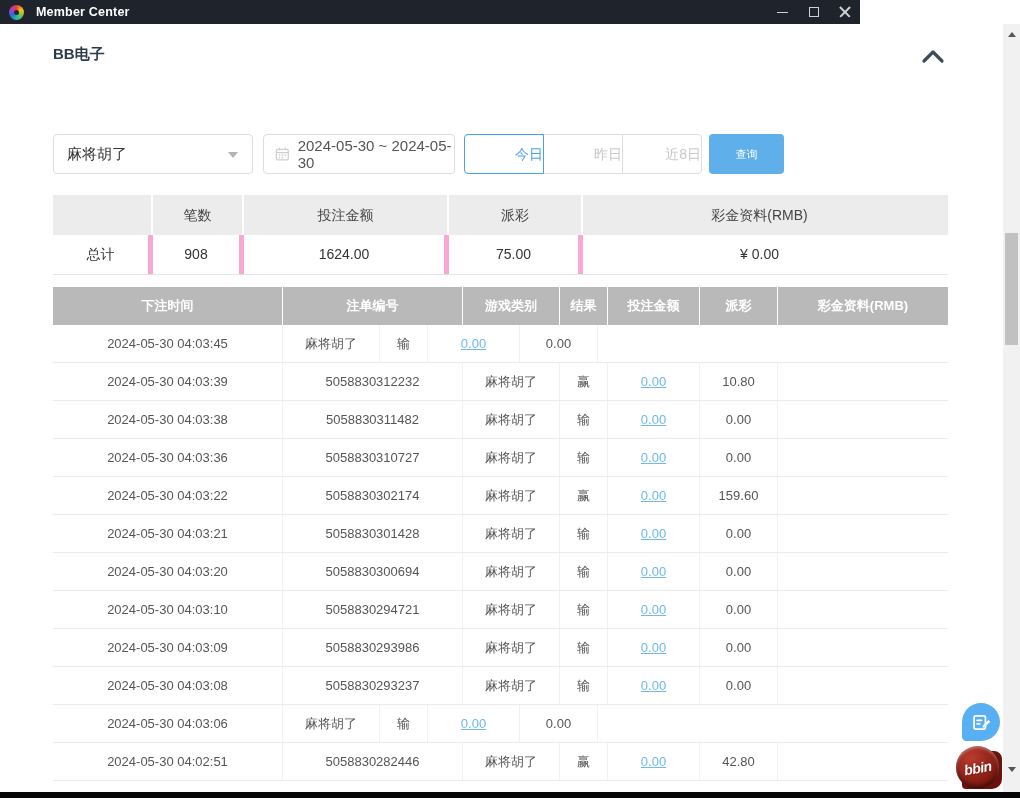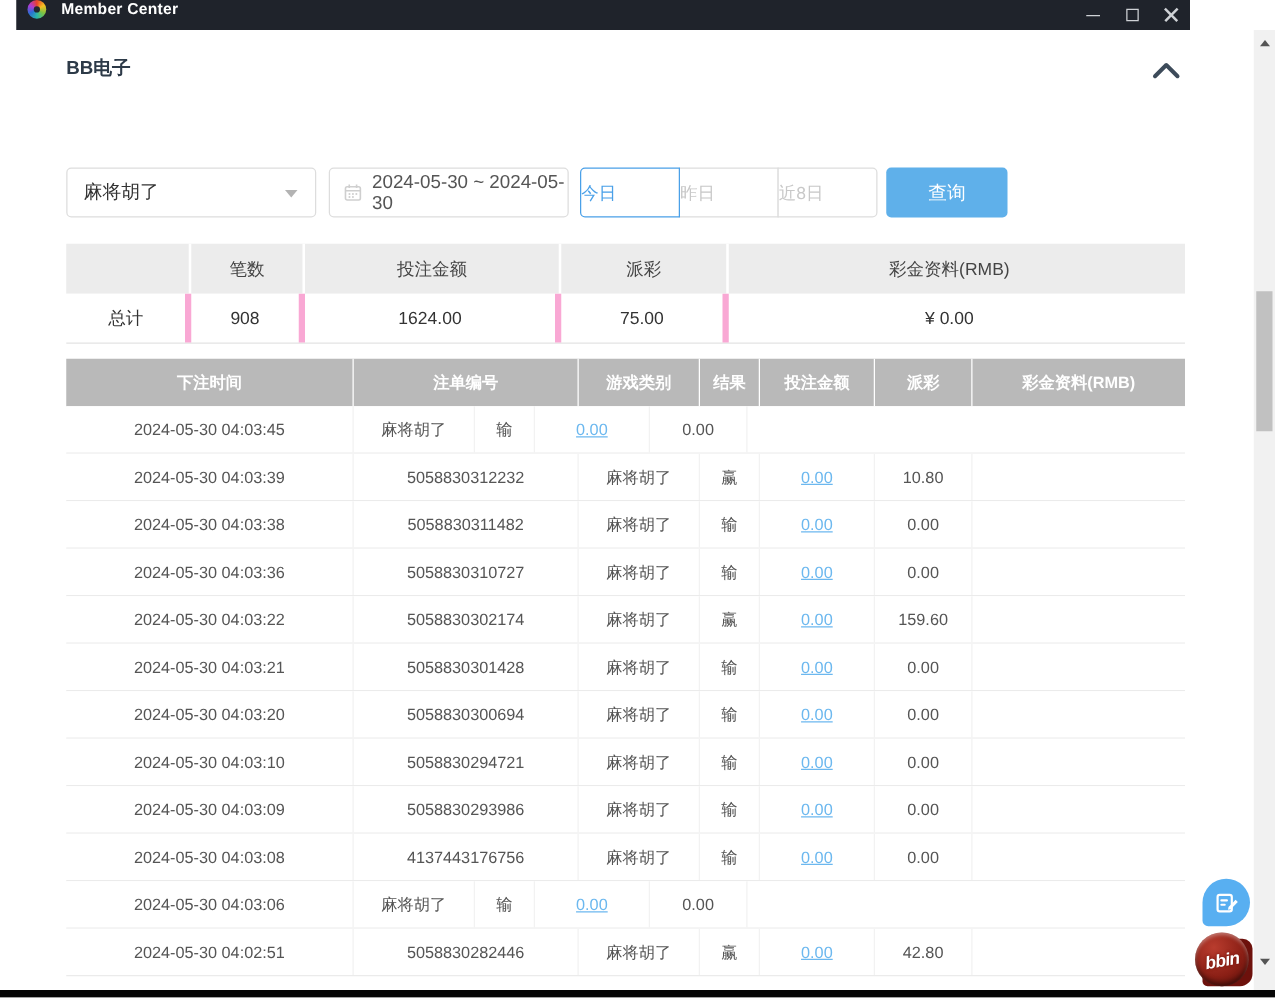--- a/index.html
+++ b/index.html
@@ -4,22 +4,22 @@
 <style>
   * { margin:0; padding:0; box-sizing:border-box; }
   body { background:#666; }
   .screen {
     position:relative; width:1020px; height:798px; background:#fff;
     font-family:"Liberation Sans", sans-serif; overflow:hidden;
     margin:0 auto;
   }
   
   .titlebar {
-    position:absolute; top:0; left:13px; width:939px; height:24px;
-    background:#1f232b; display:flex; align-items:flex-start;
+    position:absolute; top:0; left:0; width:860px; height:24px;
+    background:#1f232b; display:flex; align-items:center;
   }
   .app-icon {
     width:15px; height:15px; border-radius:50%; margin-left:9px;
     background:conic-gradient(#e8412c,#f7c021,#7dc242,#29b8a8,#2a6fd4,#b03ad4,#e8412c);
     position:relative;
   }
   .app-icon::after{
     content:""; position:absolute; left:5px; top:5px; width:5px; height:5px;
     border-radius:50%; background:#23272f;
   }
@@ -59,29 +59,29 @@
     position:absolute; right:14px; top:17px; width:0; height:0;
     border-left:5px solid transparent; border-right:5px solid transparent; border-top:6px solid #b3b3b3;
   }
   .date-box {
     width:192px; height:40px; border:1px solid #ddd; border-radius:4px; margin-left:10px;
     display:flex; align-items:center; padding-left:11px; cursor:pointer; background:#fff;
   }
   .date-text { font-size:15px; color:#555; margin-left:8px; }
   .qr-group { display:flex; margin-left:9px; }
   .qr {
-    width:80px; height:40px; line-height:38px; text-align:left; font-size:14px; color:#c8c8c8;
+    width:80px; height:40px; line-height:38px; text-align:right; font-size:14px; color:#c8c8c8;
     border:1px solid #ddd; background:#fff; cursor:pointer; margin-left:-1px; position:relative;
   }
   .qr:first-child { border-radius:4px 0 0 4px; margin-left:0;}
   .qr:last-child { border-radius:0 4px 4px 0;}
   .qr.active { color:#4aa0e8; border-color:#4aa0e8; z-index:2;}
   .search-btn {
-    width:97px; height:40px; margin-left:7px; background:#5fb0ea; border:none; border-radius:4px;
-    color:#fff; font-size:15px; cursor:pointer; font-family:inherit;
+    width:75px; height:40px; margin-left:7px; background:#5fb0ea; border:none; border-radius:4px;
+    color:#fff; font-size:11px; cursor:pointer; font-family:inherit;
   }
 
   
   .summary { position:absolute; top:171px; left:53px; width:895px; }
   .sum-header { display:flex; height:40px; background:#ececec; }
   .sum-hcell { line-height:40px; text-align:center; font-size:14px; color:#444; border-right:2px solid #fff; }
   .sum-hcell:last-child { border-right:none; }
   .sum-row { display:flex; height:40px; border-bottom:1px solid #e4e4e4; background:#fff;}
   .sum-cell { line-height:39px; text-align:center; font-size:14px; color:#333; border-right:5px solid #f9a8d4;}
   .sum-cell:last-child { border-right:none; }
@@ -296,21 +296,21 @@
             <div class="bcell col-0">2024-05-30 04:03:09</div>
             <div class="bcell col-1">5058830293986</div>
             <div class="bcell col-2">麻将胡了</div>
             <div class="bcell col-3">输</div>
             <div class="bcell col-4 link">0.00</div>
             <div class="bcell col-5">0.00</div>
             <div class="bcell col-6"></div>
           </div>
           <div class="bet-row">
             <div class="bcell col-0">2024-05-30 04:03:08</div>
-            <div class="bcell col-1">4137443176756</div>
+            <div class="bcell col-1">5058830293237</div>
             <div class="bcell col-2">麻将胡了</div>
             <div class="bcell col-3">输</div>
             <div class="bcell col-4 link">0.00</div>
             <div class="bcell col-5">0.00</div>
             <div class="bcell col-6"></div>
           </div>
           <div class="bet-row">
             <div class="bcell col-0">2024-05-30 04:03:06</div>
             <div class="bcell col-2">麻将胡了</div>
             <div class="bcell col-3">输</div>

